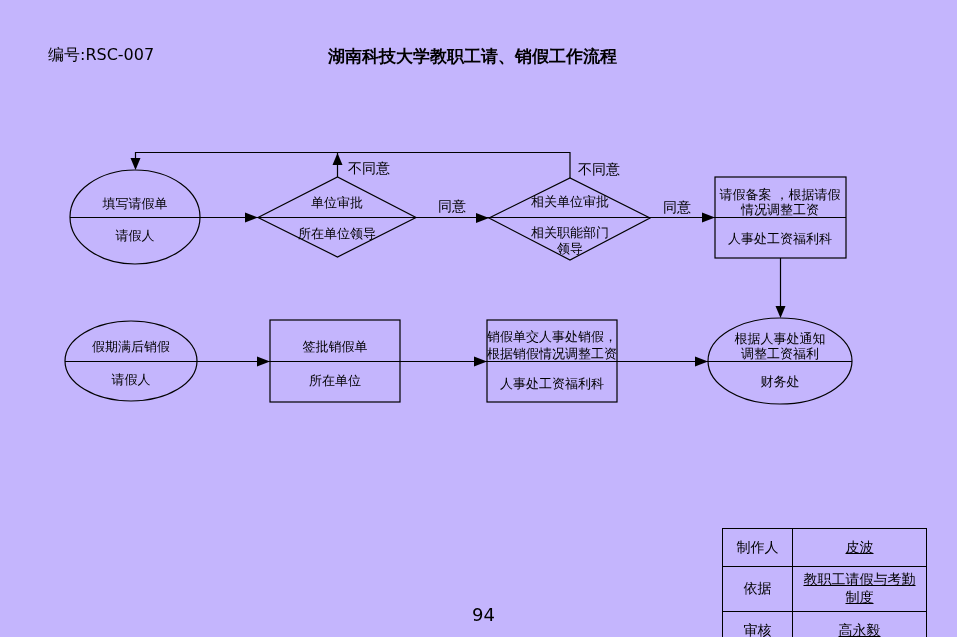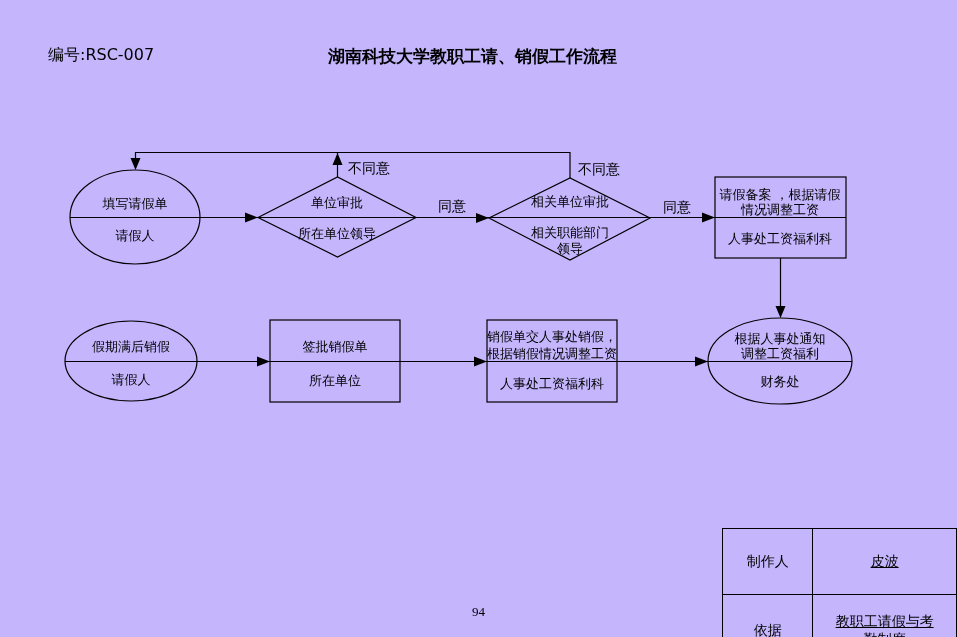--- a/index.html
+++ b/index.html
@@ -58,31 +58,30 @@
     position: absolute;
     left: 722px;
     top: 528px;
     border-collapse: collapse;
     font-size: 14px;
   }
   .footer-table td {
     border: 1px solid #000000;
     text-align: center;
     vertical-align: middle;
-    padding: 18px;
+    padding: 4px;
     height: 29px;
   }
   .footer-table td.c1 { width: 61px; }
   .footer-table td.c2 { width: 125px; text-decoration: underline; }
   .page-number {
     position: absolute;
     left: 472px;
     top: 604px;
-    font-size: 13px;
-    font-family: Liberation Serif, serif;
+    font-size: 18px;
   }
 </style>
 </head>
 <body>
 
 <div class="page">
 
   <div class="doc-number">编号:RSC-007</div>
   <div class="doc-title">湖南科技大学教职工请、销假工作流程</div>
 

